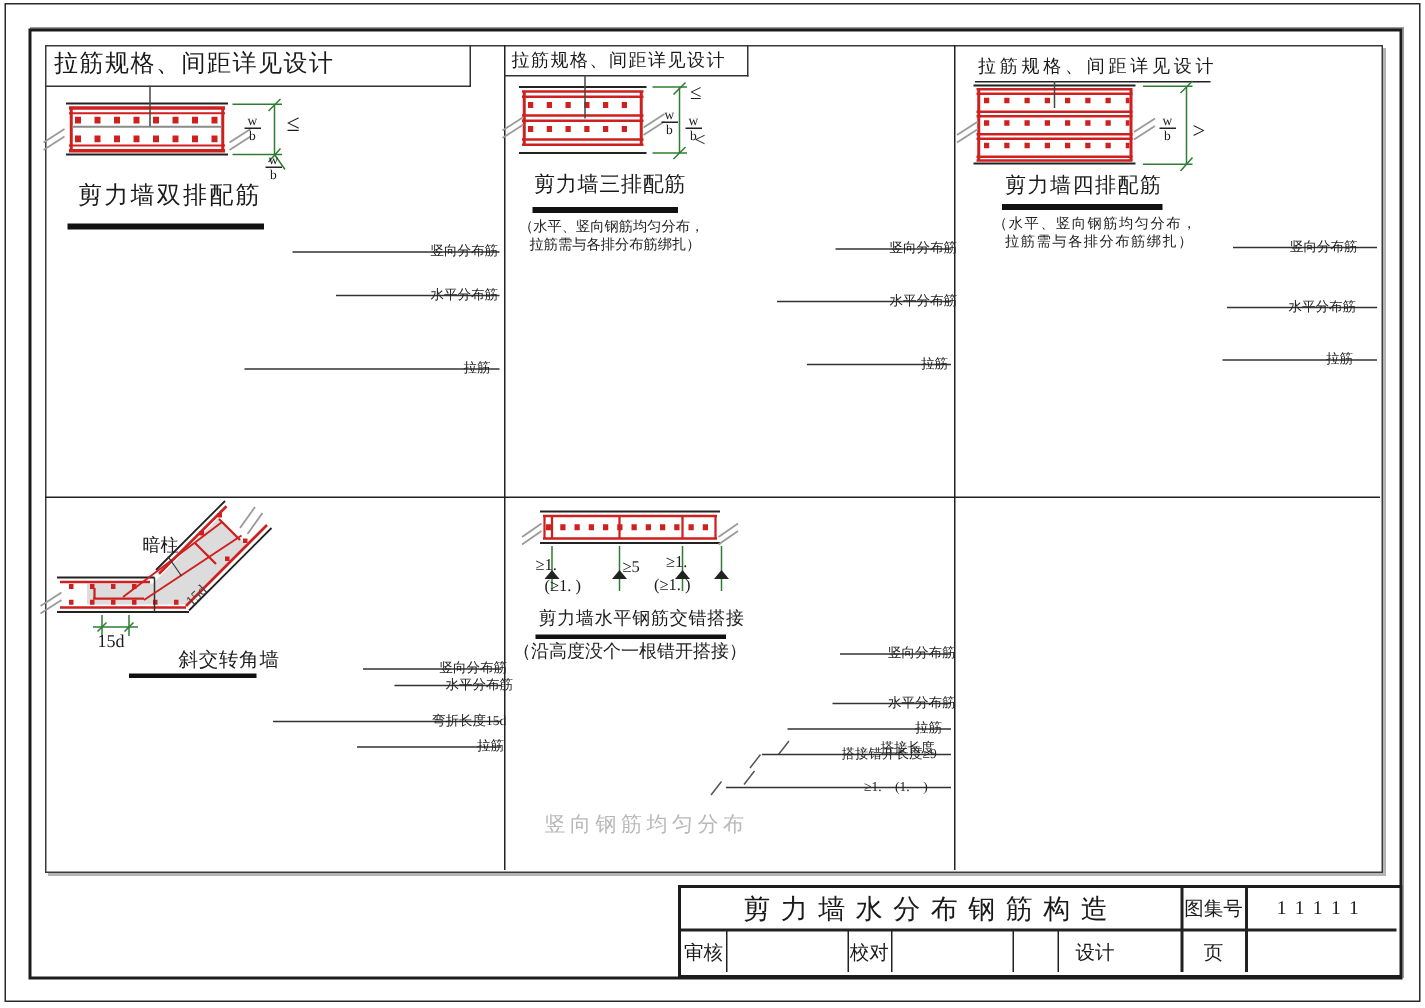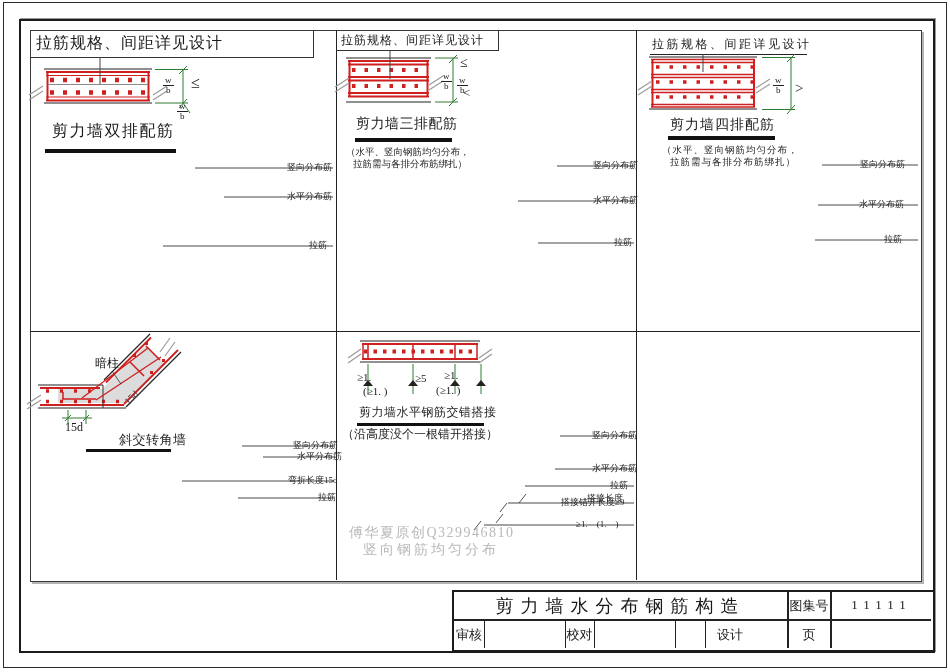--- a/index.html
+++ b/index.html
@@ -206,21 +206,20 @@
   <div class="txt" style="left:359px;top:406px;font-size:12px;letter-spacing:0.5px;">剪力墙水平钢筋交错搭接</div>
   <div class="thickline" style="left:357px;top:423px;width:127px;height:3px;"></div>
   <div class="txt note" style="left:342px;top:428px;font-size:12px;">（沿高度没个一根错开搭接）</div>
   <div class="lbl" style="left:592px;top:431px;">竖向分布筋</div>
   <div class="lbl" style="left:592px;top:464px;">水平分布筋</div>
   <div class="lbl" style="left:610px;top:481px;">拉筋</div>
   <div class="lbl" style="left:561px;top:498px;">搭接错开长度≥9</div>
   <div class="lbl" style="left:587px;top:494px;">搭接长度</div>
   <div class="lbl" style="left:576px;top:520px;">≥1.　(1.　)</div>
 
-  <div class="wm" style="left:349px;top:524px;font-size:14px;letter-spacing:1.5px;">傅华夏原创Q329946810</div>
   <div class="wm" style="left:363px;top:541px;font-size:14px;letter-spacing:3px;">竖向钢筋均匀分布</div>
 
   <div class="abs" style="left:452px;top:590px;width:479px;height:58px;border:2px solid #1c1c1c;background:#fff;"></div>
   <div class="line" style="left:454px;top:619px;width:477px;height:1.5px;"></div>
   <div class="line" style="left:787px;top:592px;width:1.5px;height:56px;"></div>
   <div class="line" style="left:830px;top:592px;width:1.5px;height:56px;"></div>
   <div class="line" style="left:484px;top:620px;width:1px;height:28px;"></div>
   <div class="line" style="left:565px;top:620px;width:1px;height:28px;"></div>
   <div class="line" style="left:594px;top:620px;width:1px;height:28px;"></div>
   <div class="line" style="left:675px;top:620px;width:1px;height:28px;"></div>

